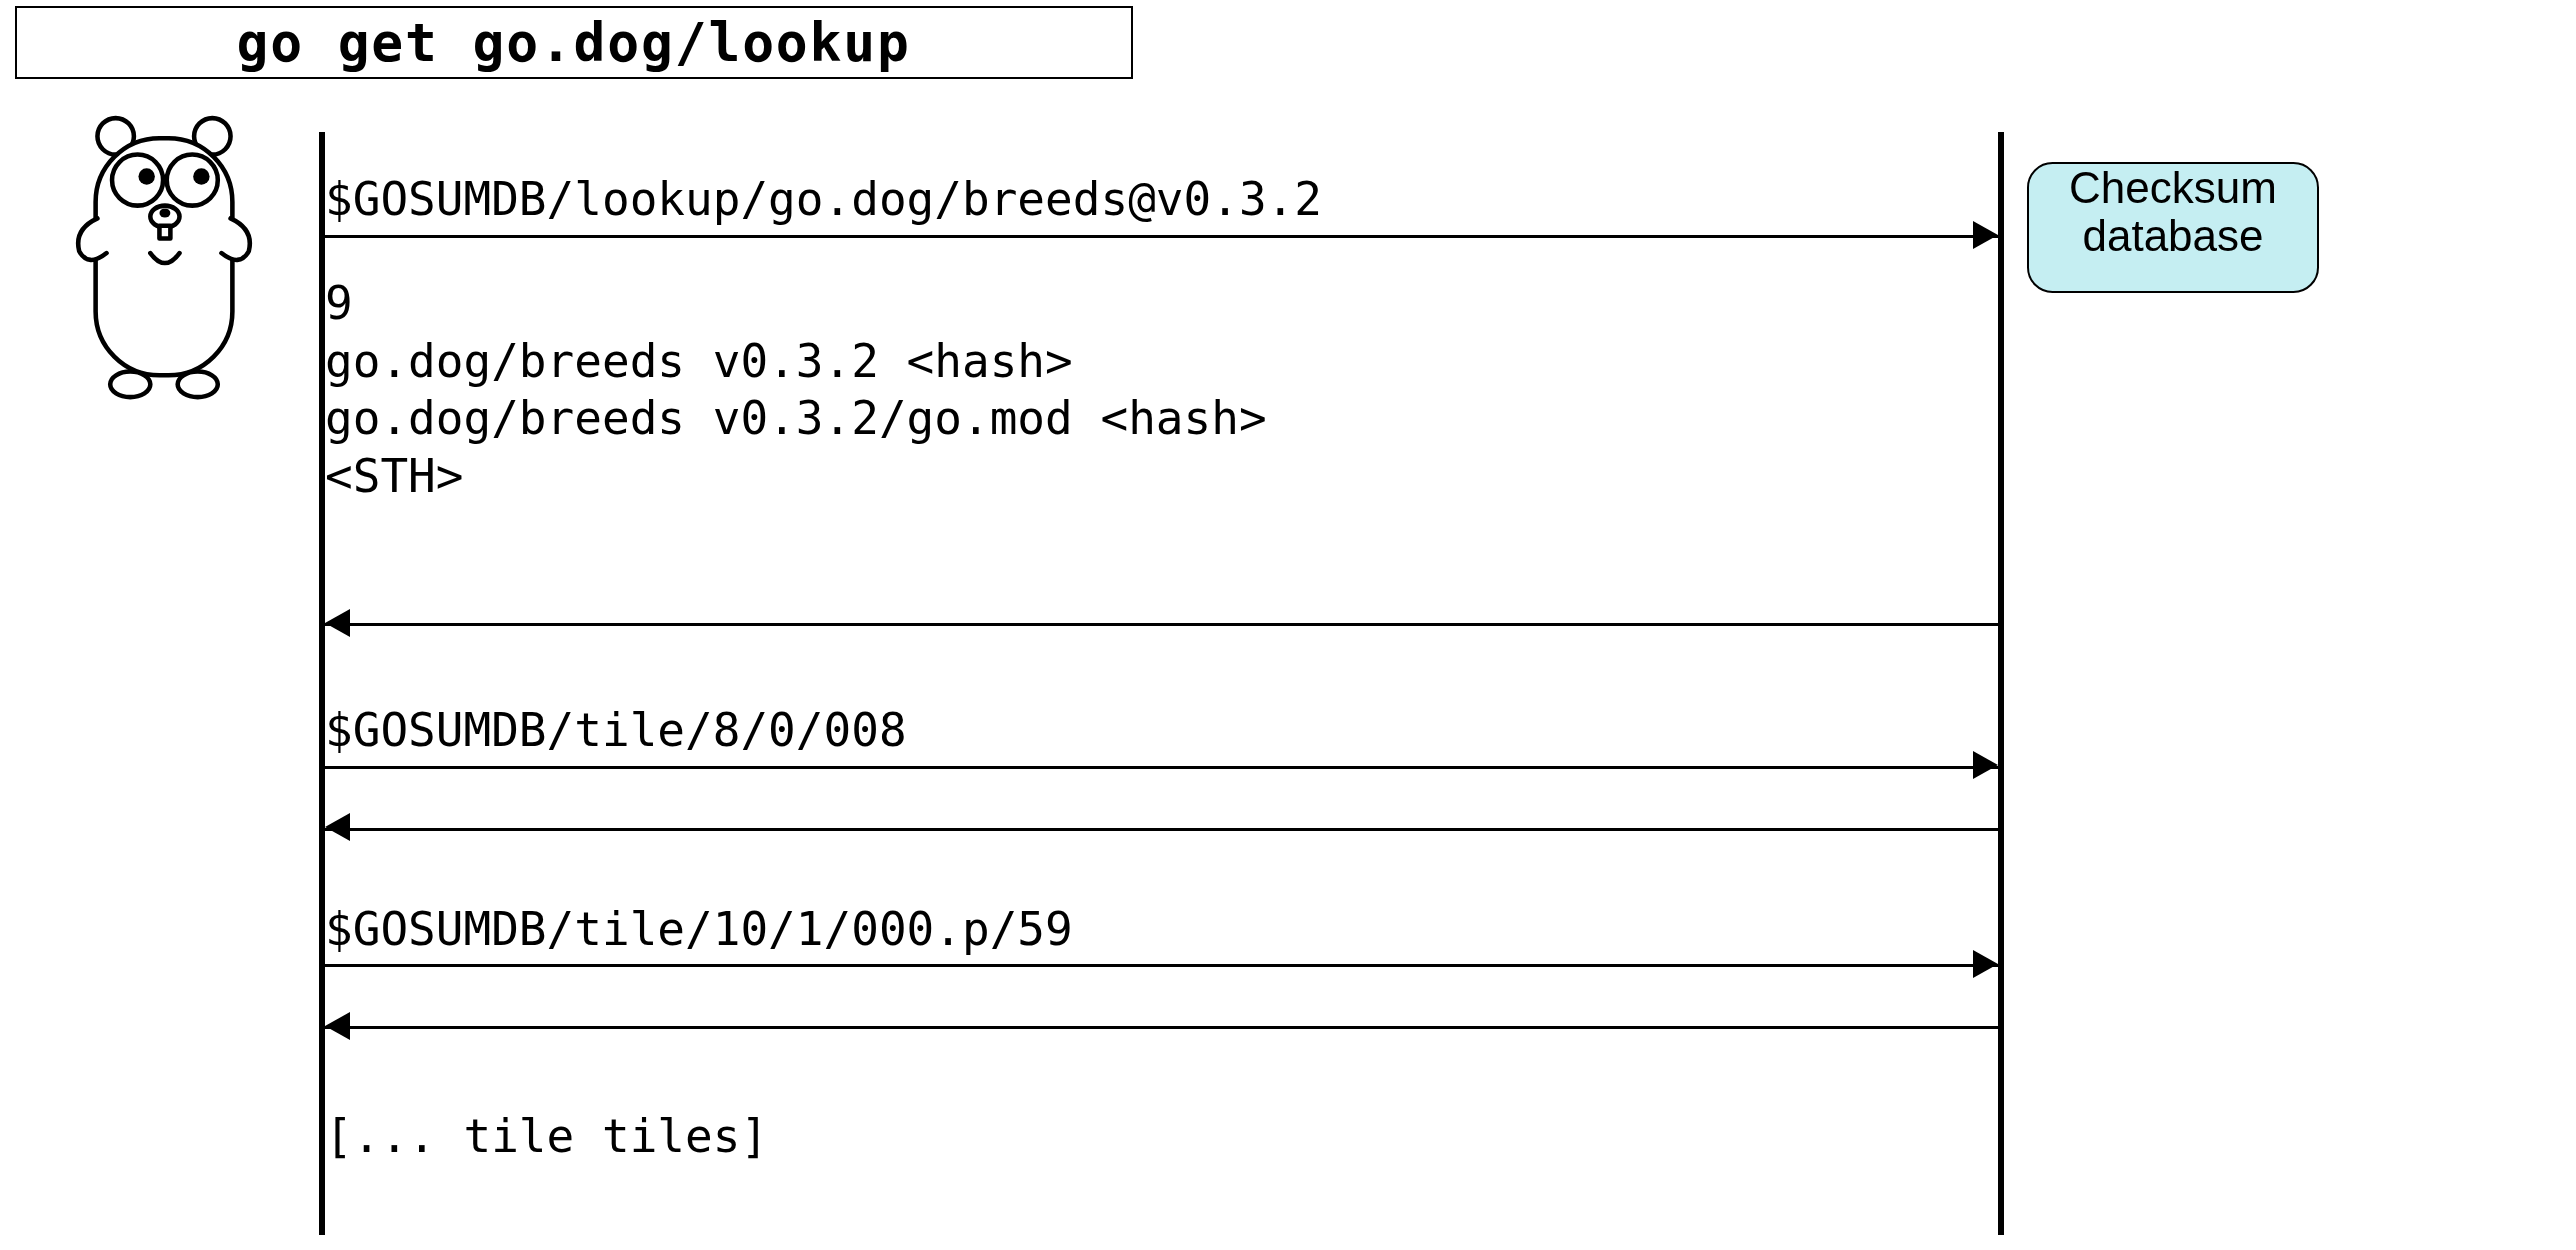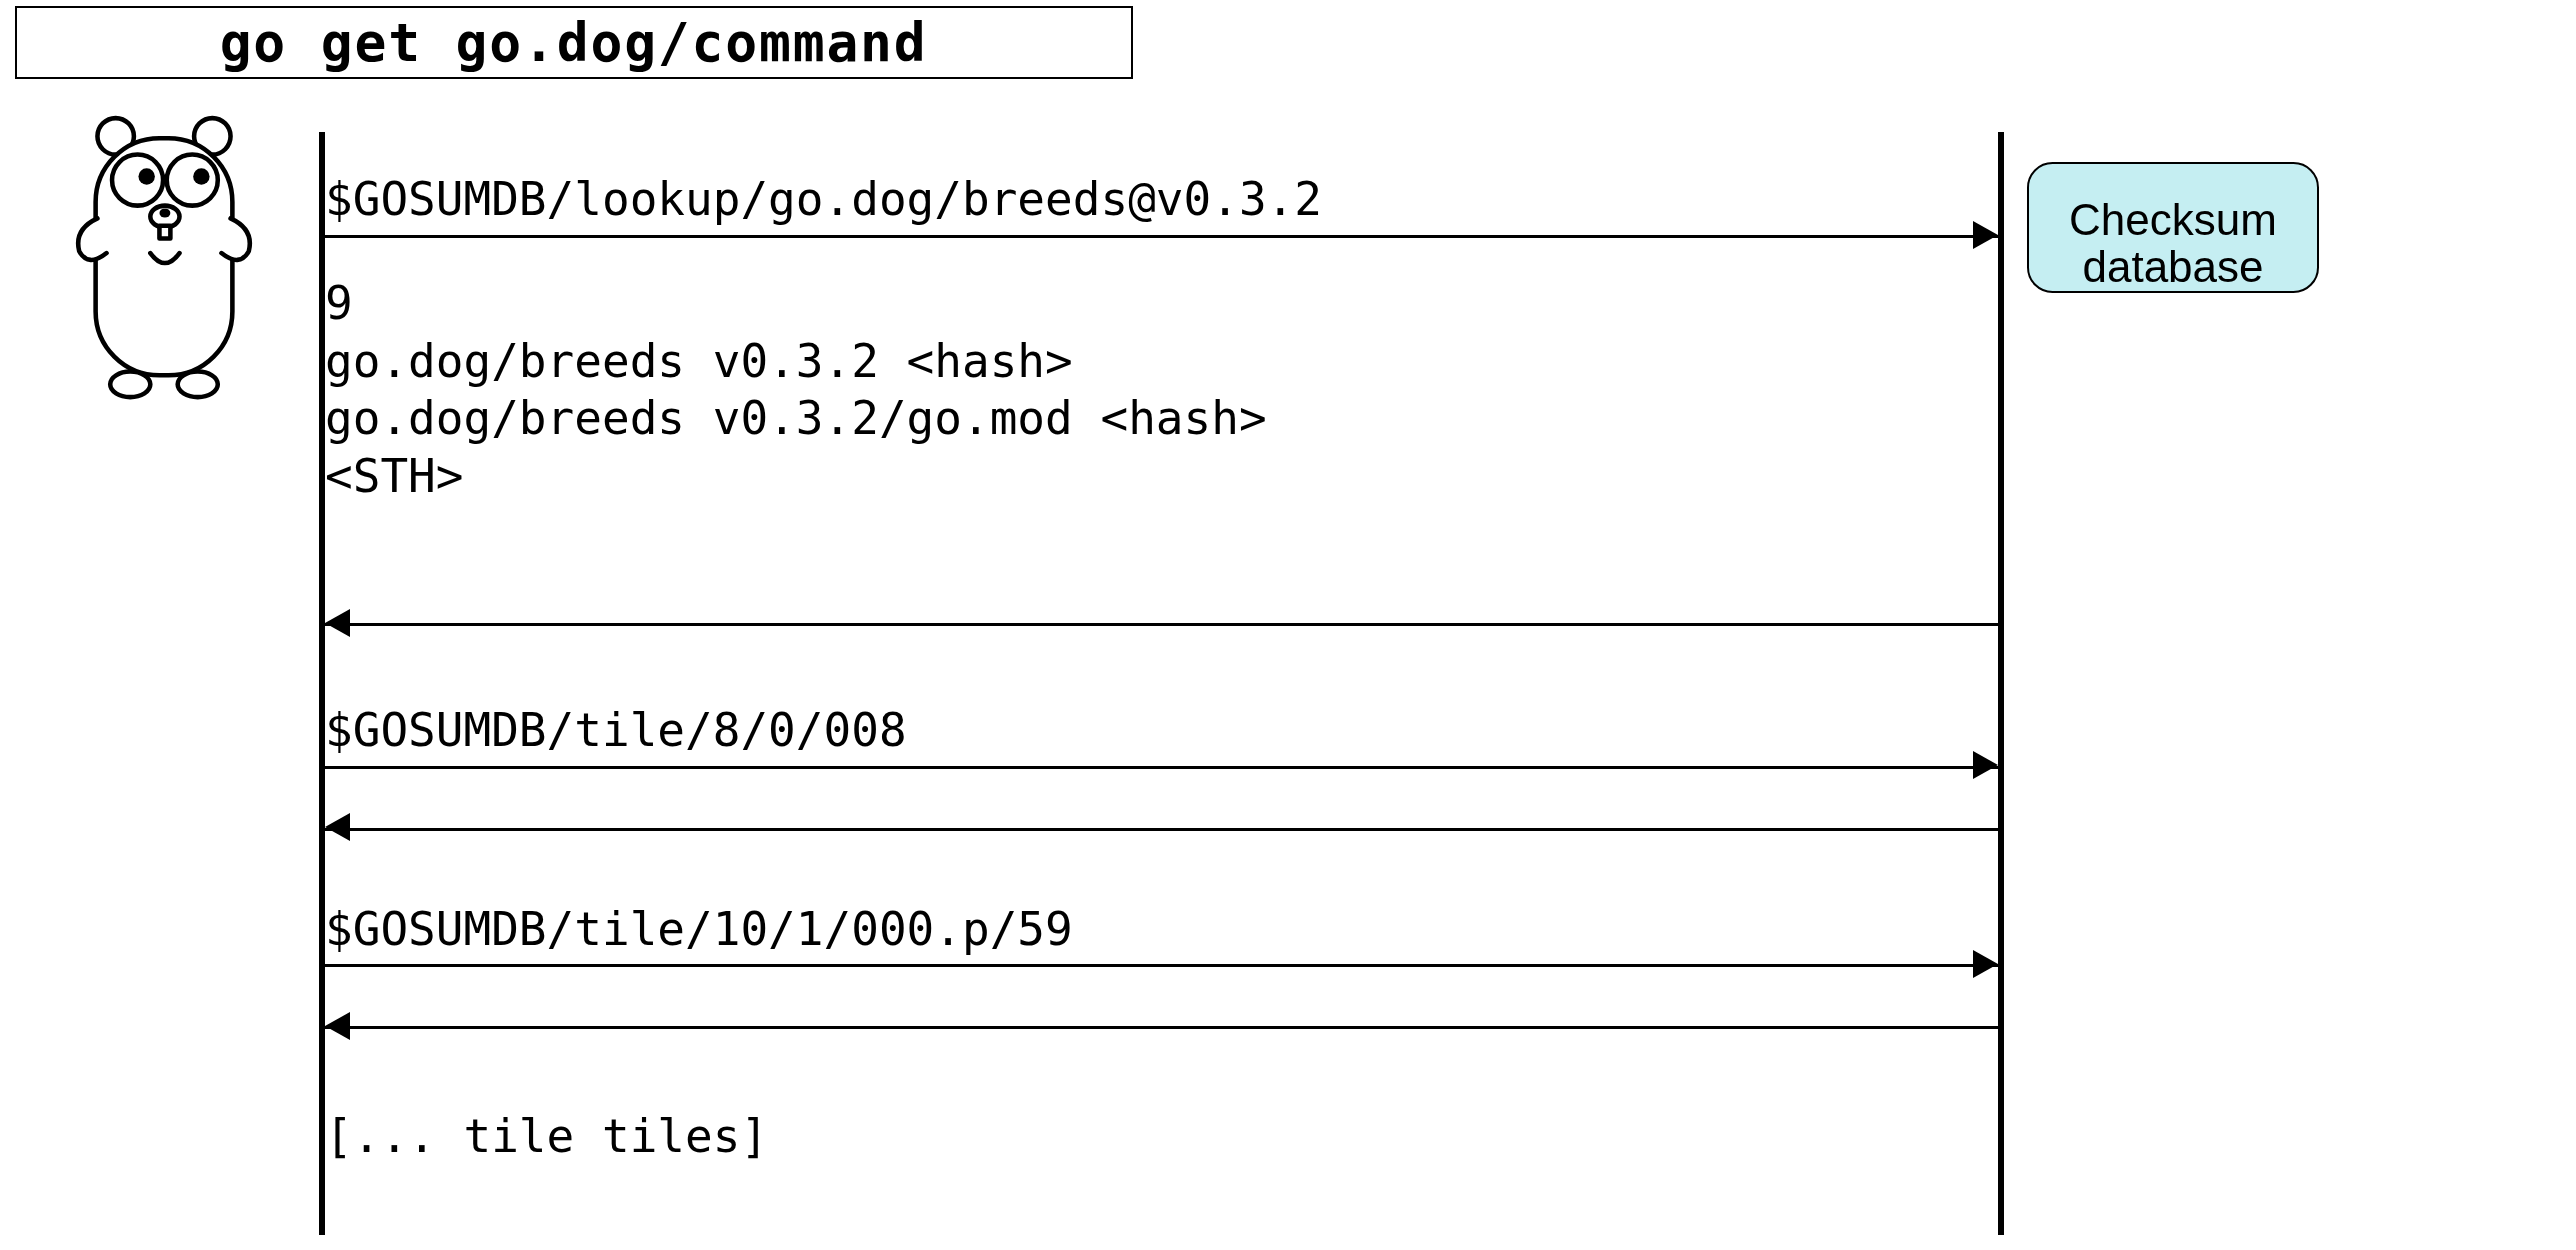--- a/index.html
+++ b/index.html
@@ -63,21 +63,21 @@
   .actor-right {
     position: absolute;
     left: 2027px;
     top: 162px;
     width: 292px;
     height: 131px;
     border: 2.7px solid #000;
     border-radius: 25.5px;
     background: #c5eef2;
     display: flex;
-    align-items: flex-end;
+    align-items: flex-start;
     justify-content: center;
     text-align: center;
     font-size: 44px;
     line-height: 1.08;
   }
   .msg {
     position: absolute;
     left: 325px;
     width: 1674px; 
     text-align: left;
@@ -104,21 +104,21 @@
     border-left: 25.5px solid #000;
   }
   .arrowhead.left {
     border-right: 25.5px solid #000;
   }
 </style>
 </head>
 <body>
 
 <div class="title-box">
-  <span>go get go.dog/command</span>
+  <span>go get go.dog/lookup</span>
 </div>
 
 <div id="lifeline-left" class="lifeline"></div>
 <div id="lifeline-right" class="lifeline"></div>
 
 <div class="actor-left">
   <svg class="gopher" width="210" height="310" viewBox="0 0 230 340">
 
     <g fill="#fff" stroke="#000" stroke-width="5" stroke-linecap="round" stroke-linejoin="round">
 

